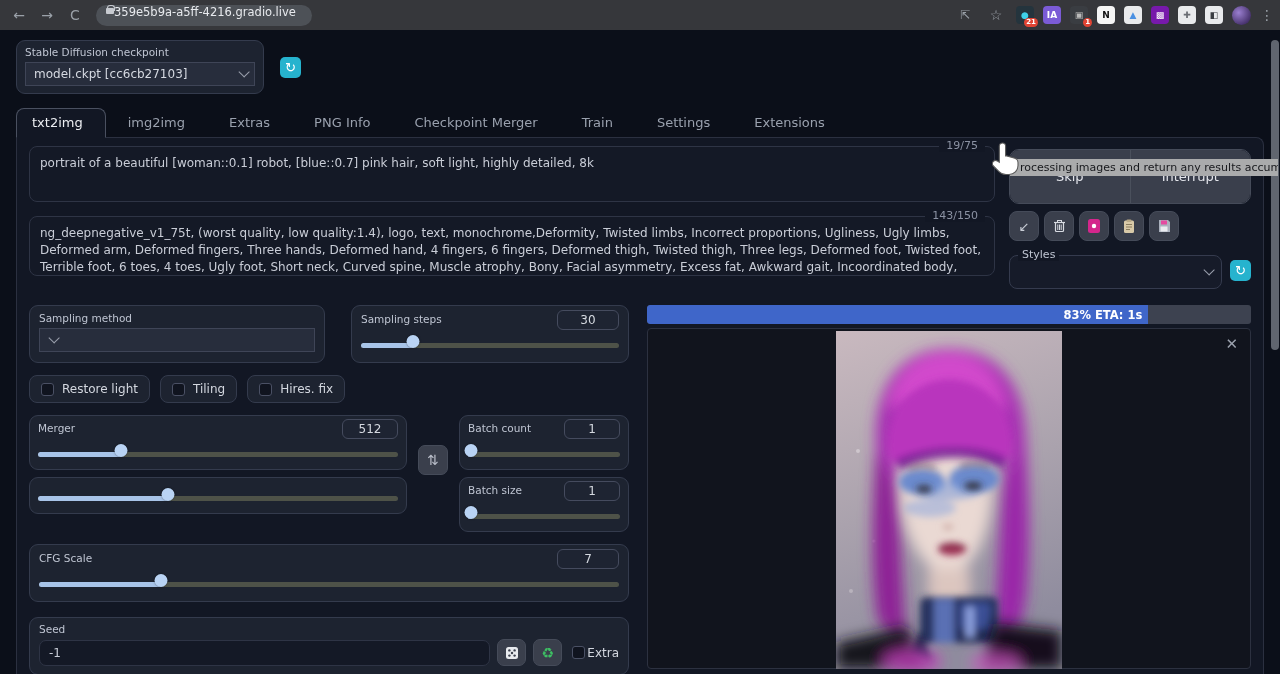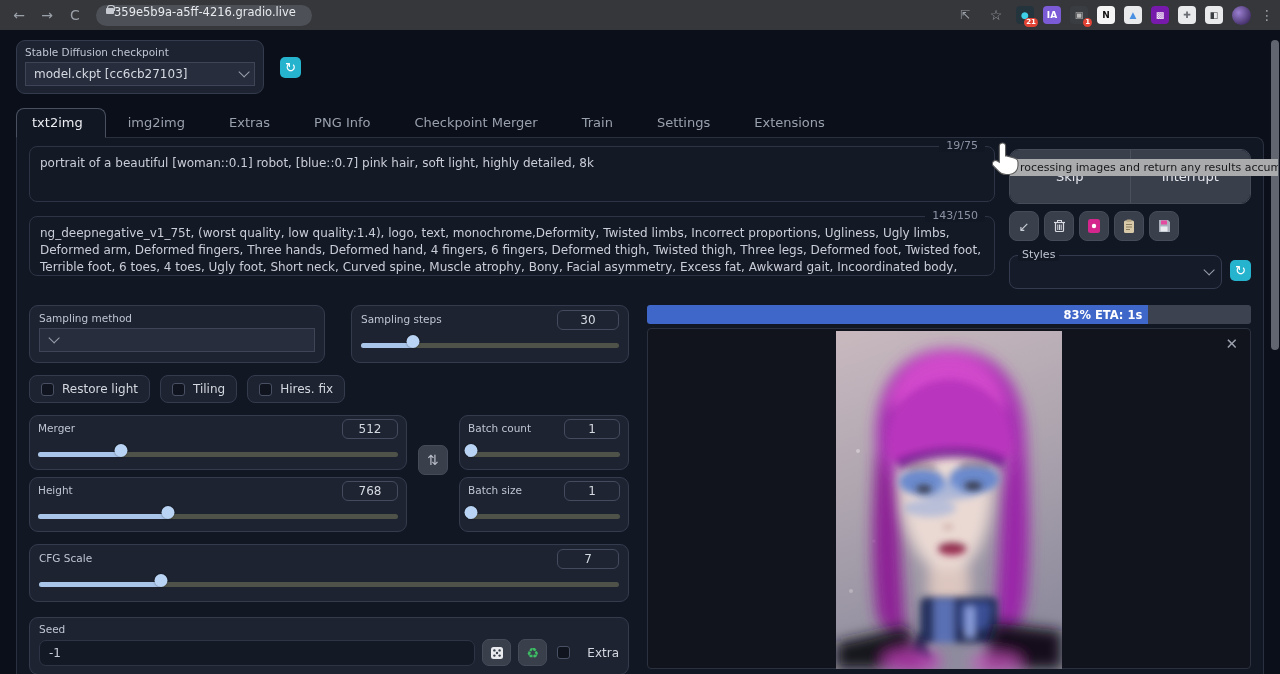--- a/index.html
+++ b/index.html
@@ -84,21 +84,21 @@
   .batch-col { flex:1; display:flex; flex-direction:column; gap:7px; }
   .sm-block { padding:5px 8px 8px 8px; }
   .sm-block .numbox { min-width:56px; }
 
   .cfg-block { margin-top:12px; padding:6px 9px 10px 9px; }
 
   .seed-block { margin-top:15px; padding:5px 9px 8px 9px; }
   .seed-row { display:flex; gap:7px; margin-top:3px; align-items:center; }
   .seed-input { flex:1; height:26px; background:#141926; border:1px solid #2e3445; border-radius:7px; font-size:12px; color:#c9cdd7; display:flex; align-items:center; padding:0 9px; }
   .mini-btn { width:29px; height:27px; background:#3a3f4c; border:1px solid #454b59; border-radius:7px; display:flex; align-items:center; justify-content:center; font-size:14px; cursor:pointer; flex:none; }
-  .extra-wrap { display:flex; align-items:center; gap:17px; margin-left:3px; }
+  .extra-wrap { display:flex; align-items:center; gap:2px; margin-left:3px; }
 
   
   .progress { position:relative; height:19px; background:#3d4250; border-radius:3px; overflow:hidden; }
   .progress .pfill { height:100%; background:#3f66c9; display:flex; align-items:center; justify-content:flex-end; border-radius:3px 0 0 3px; }
   .ptext { font-size:11.5px; font-weight:bold; color:#fff; padding-right:6px; white-space:nowrap; }
   .gallery { position:relative; margin-top:4px; height:341px; background:#11141d; border:1px solid #2c3140; border-radius:4px; display:flex; justify-content:center; }
   .close-x { position:absolute; top:8px; right:12px; color:#9ba1ad; font-size:15px; cursor:pointer; line-height:1; }
   .gen-img { margin-top:2px; }
 
   
@@ -275,24 +275,20 @@
                 <span class="numbox">512</span>
               </div>
               <div class="slider">
                 <div class="track">
                     <div class="fill" style="width: 23%;"></div>
                   </div>
                 <div class="thumb" style="left: 23%;"></div>
               </div>
             </div>
             <div class="block slider-block sm-block">
-              <div class="blk-head">
-                <span class="blk-label">Height</span>
-                <span class="numbox">768</span>
-              </div>
               <div class="slider">
                 <div class="track">
                     <div class="fill" style="width: 36%;"></div>
                   </div>
                 <div class="thumb" style="left: 36%;"></div>
               </div>
             </div>
           </div>
           <div class="swap-btn">⇅</div>
           <div class="batch-col">

